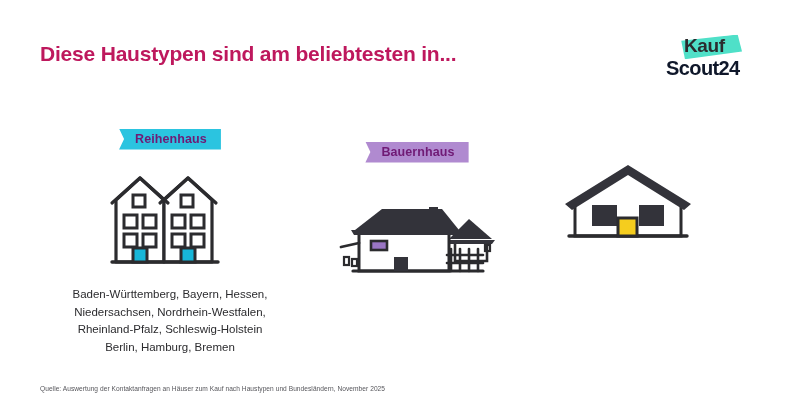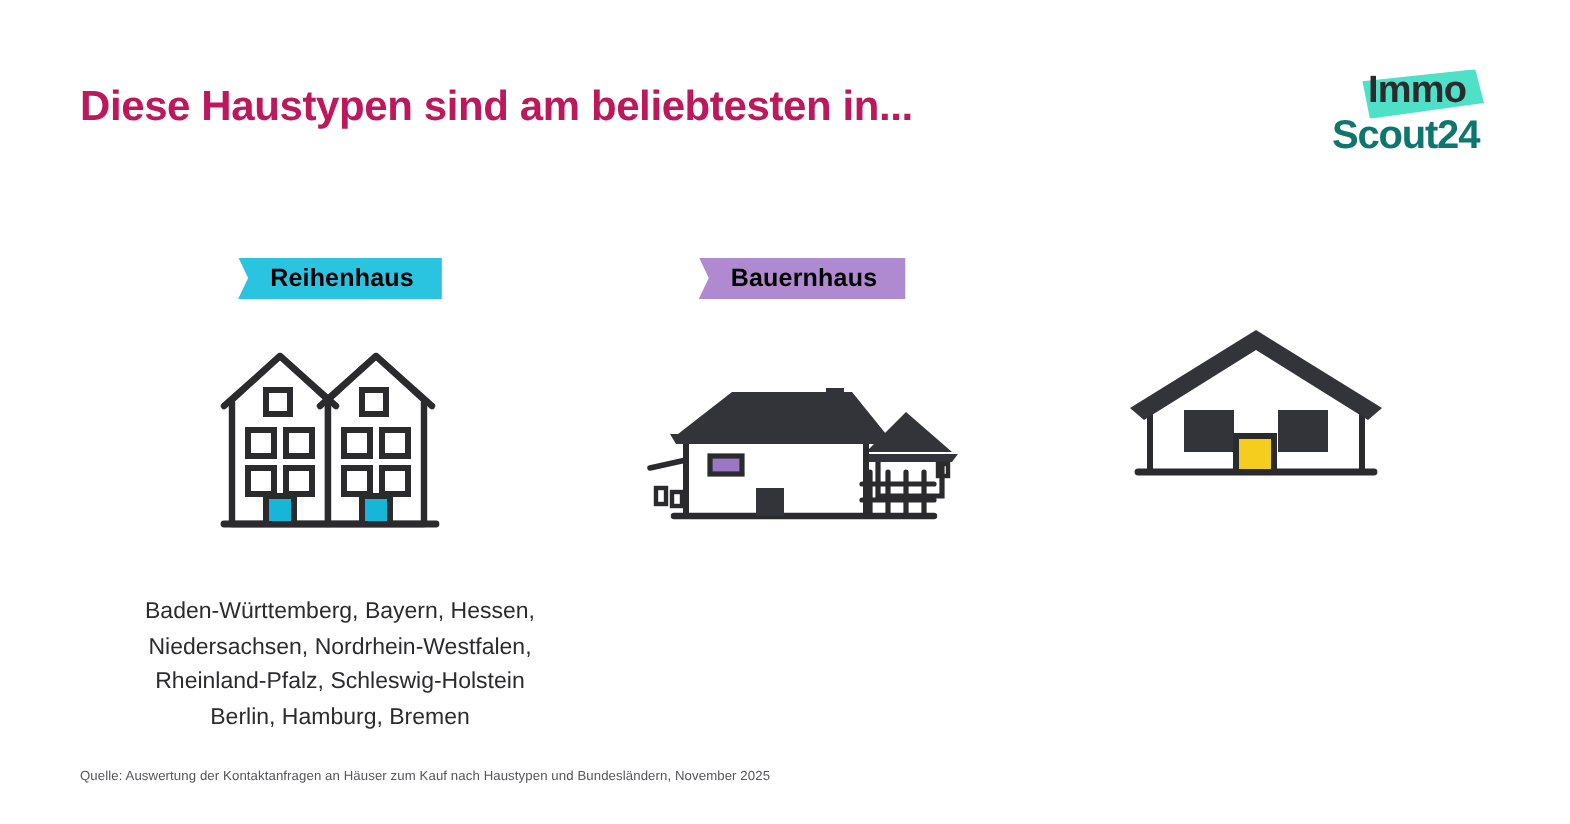--- a/index.html
+++ b/index.html
@@ -56,71 +56,71 @@
     color: #2b2b2e;
     line-height: 22px;
   }
   #brand-logo .logo-scout {
     position: absolute;
     left: 0px;
     top: 23px;
     font-size: 20px;
     font-weight: bold;
     letter-spacing: -0.6px;
-    color: #0f766e;
+    color: #0f172a;
     line-height: 24px;
   }
 
   
   .column {
     position: absolute;
     top: 128px;
     width: 236px;
     text-align: center;
   }
   #column-0 { left: 52px; }
-  #column-1 { left: 283px; }
+  #column-1 { left: 299px; margin-top: 13px; }
   #column-2 { left: 510px; }
 
   
   .badge-wrap {
     height: 22px;
     display: flex;
     justify-content: center;
     align-items: center;
   }
   .badge {
     position: relative;
     height: 21px;
     display: inline-flex;
     align-items: center;
     justify-content: center;
     padding: 0 14px 0 16px;
     font-size: 12.5px;
     font-weight: bold;
-    color: #000000;
+    color: #701a75;
     letter-spacing: 0.1px;
     white-space: nowrap;
     clip-path: polygon(0% 0%, 100% 0%, 100% 100%, 0% 100%, 5px 50%);
     text-align: right;
   }
 
   
   .illo {
     height: 110px;
     margin-top: 10px;
     display: flex;
     align-items: flex-end;
     justify-content: center;
   }
   .illo svg { display: block; }
 
   
   .caption {
-    margin-top: 28px;
+    margin-top: 16px;
     font-size: 11.5px;
     line-height: 17.5px;
     color: #2b2b2e;
     white-space: pre-line;
   }
   #column-1 .caption { margin-top: 16px; }
   #column-2 .caption { margin-top: 14px; }
 
   
   #source-note {
@@ -133,21 +133,21 @@
     white-space: nowrap;
   }
 </style>
 </head>
 <body>
 
 <div id="page-title">Diese Haustypen sind am beliebtesten in...</div>
 
 <div id="brand-logo">
   <div class="logo-blob"></div>
-  <div class="logo-immo">Immo</div>
+  <div class="logo-immo">Kauf</div>
   <div class="logo-scout">Scout24</div>
 </div>
 
 <div class="column" id="column-0">
 
   <div class="badge-wrap">
     <div class="badge" style="background:#2bc4e0">Reihenhaus</div>
   </div>
 
   <div class="illo">

